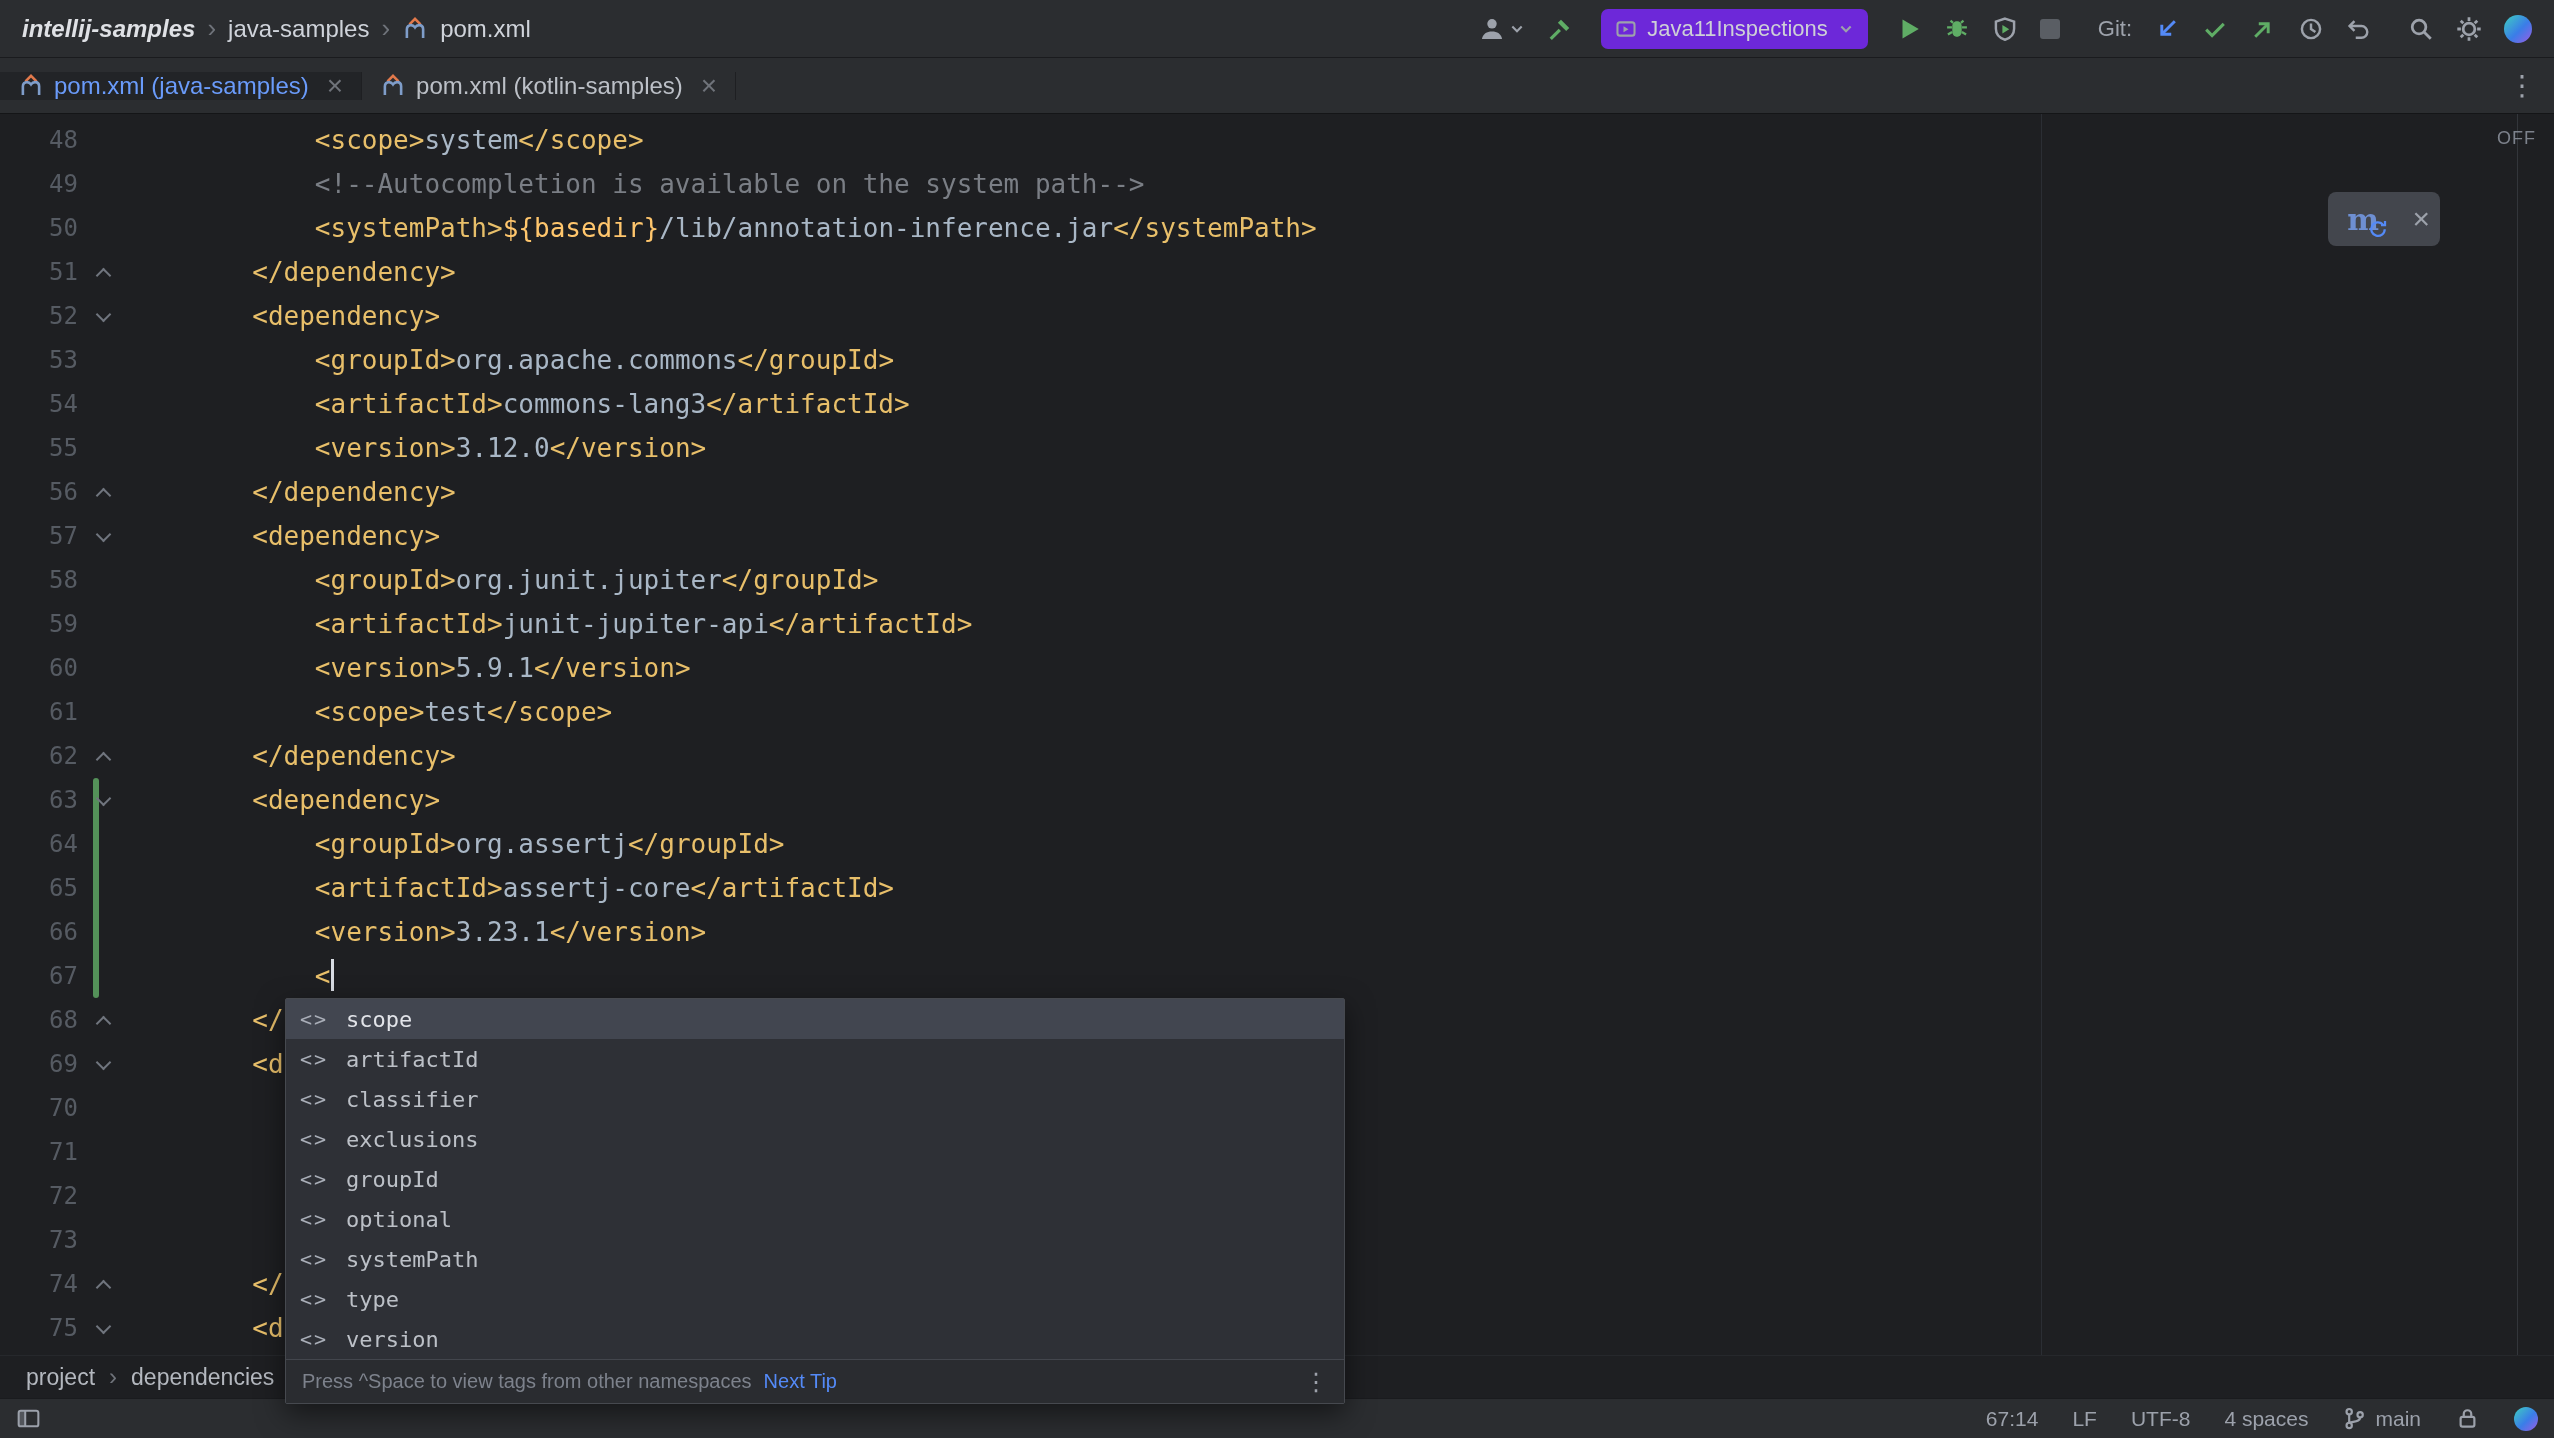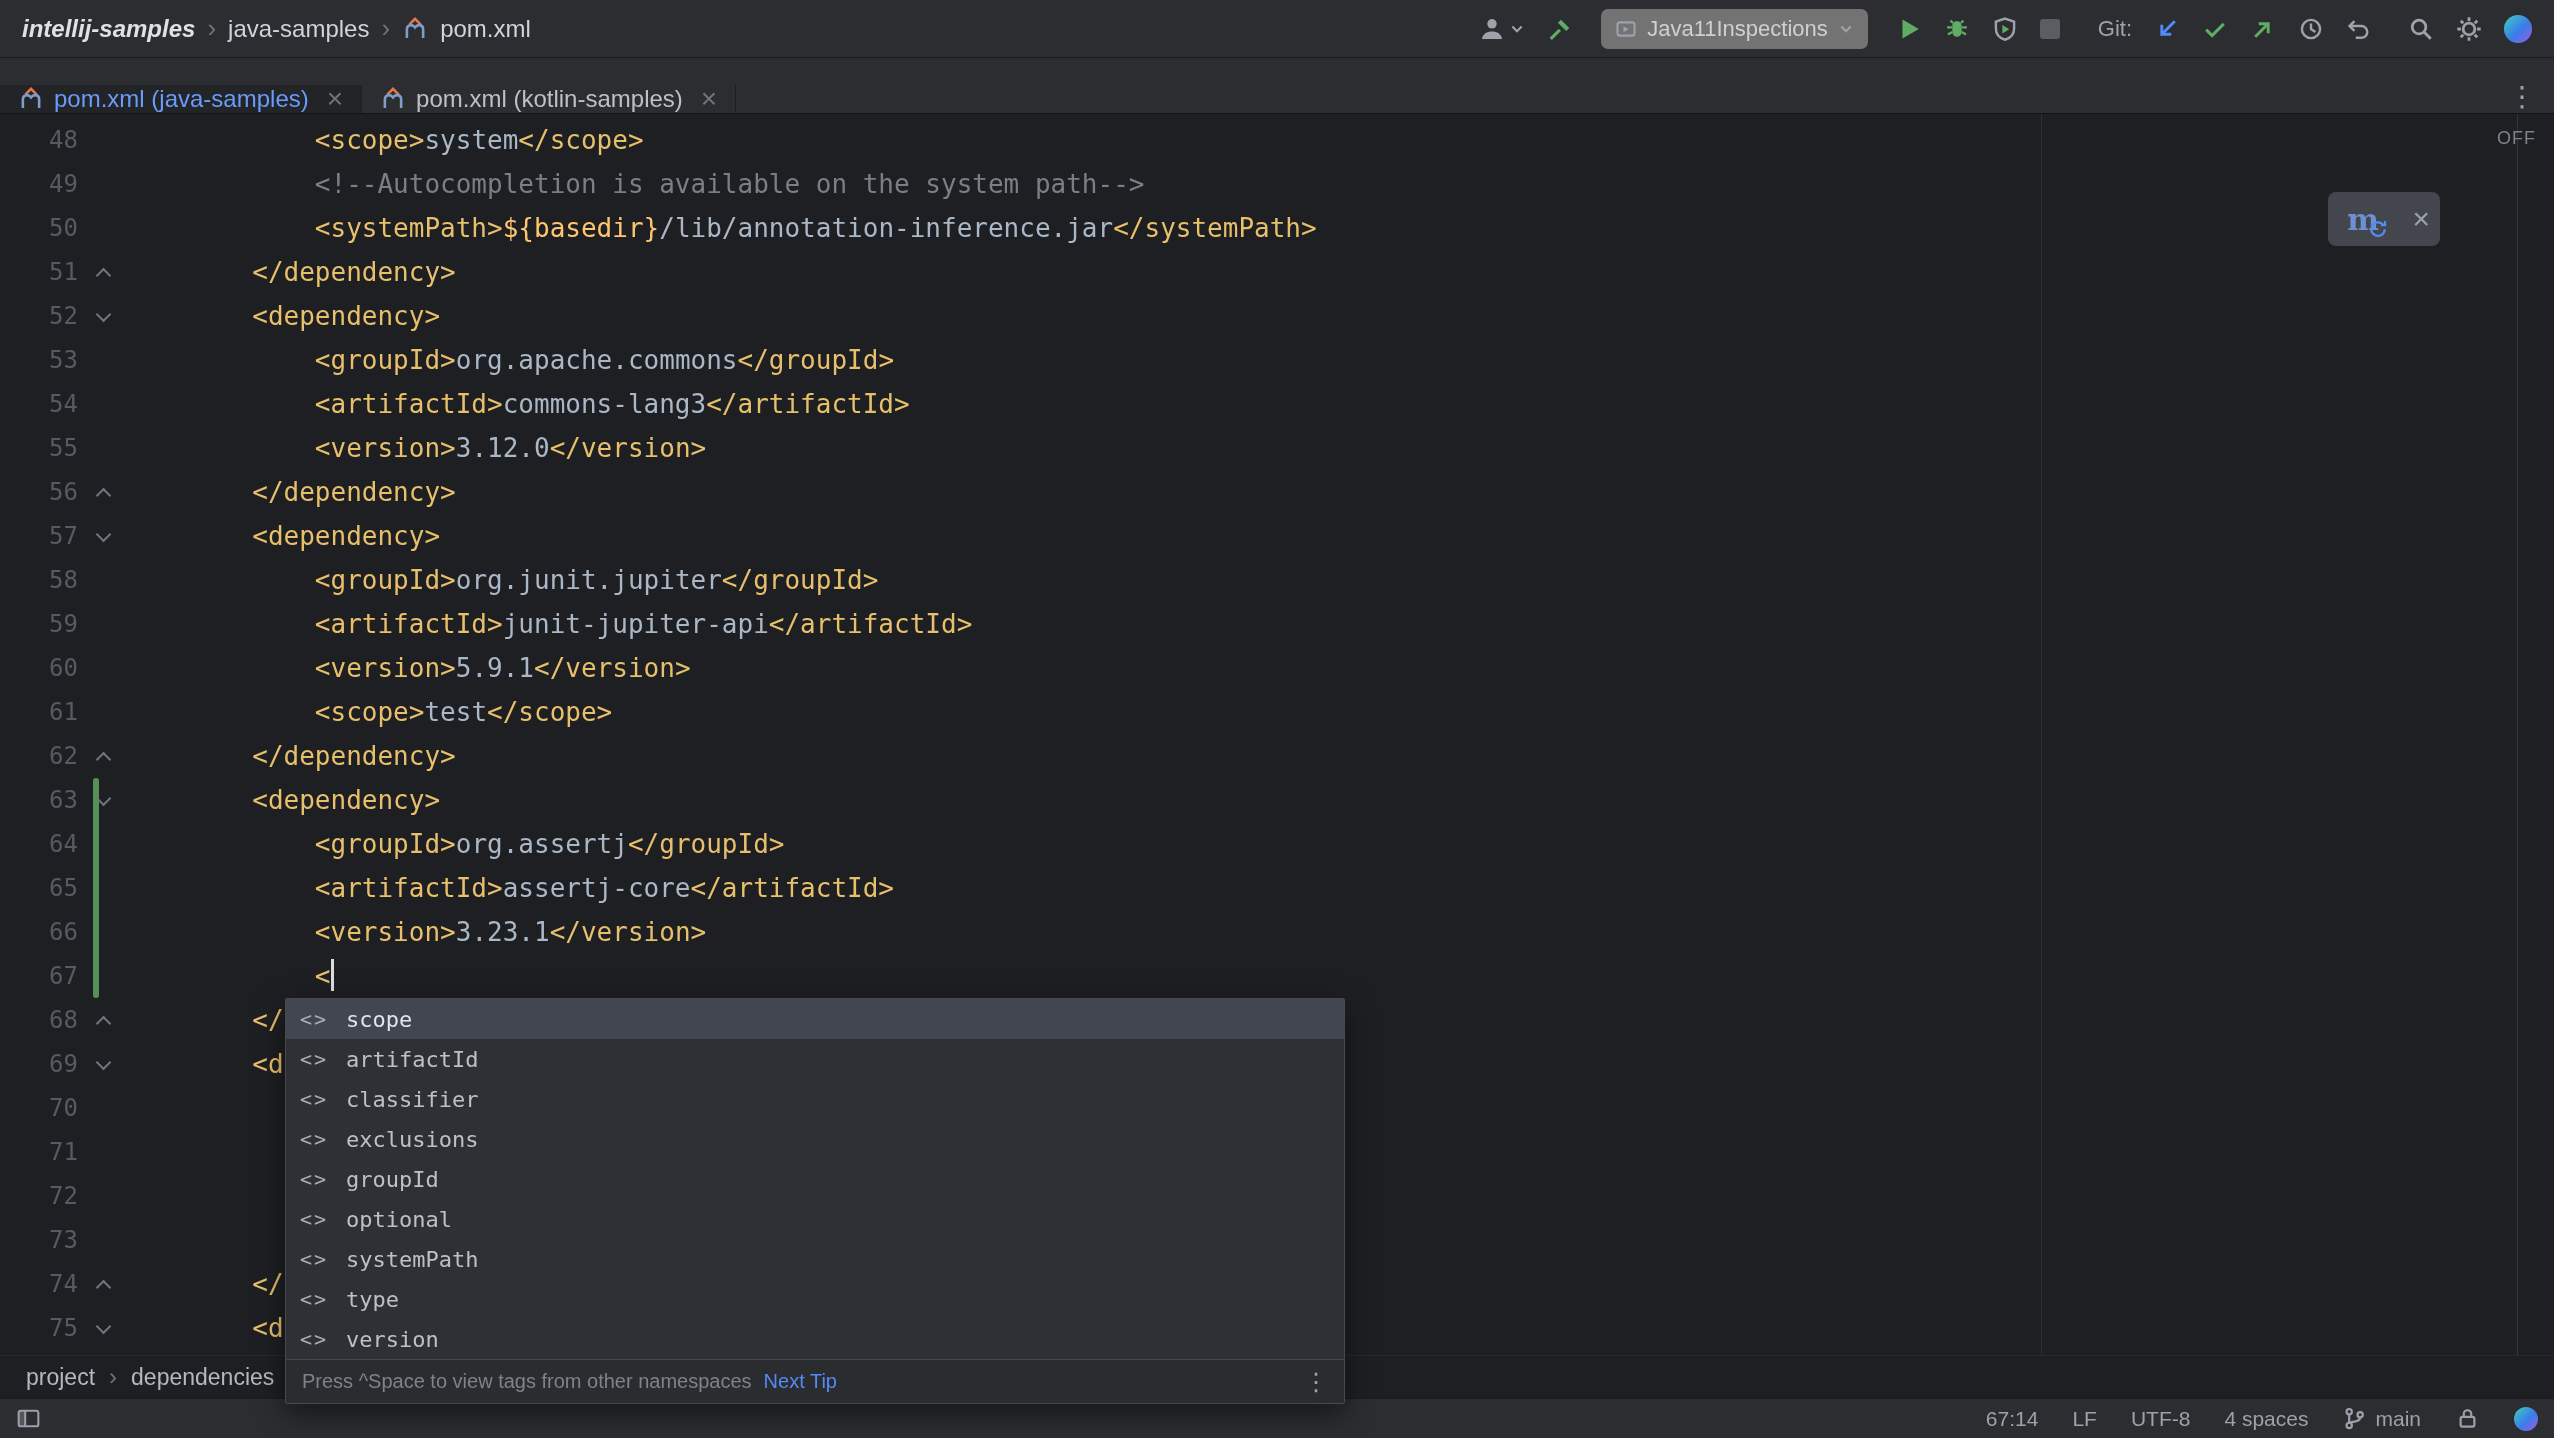--- a/index.html
+++ b/index.html
@@ -13,29 +13,29 @@
               padding:0 22px; flex:0 0 auto; border-bottom:1px solid #1a1b1e; }
   .crumbs { display:flex; align-items:center; gap:12px; font-size:24px; }
   .crumb { color:#cfd3da; }
   .crumb.bold { font-weight:bold; color:#dfe1e5;font-style:italic; }
   .sep { color:#6f737a; font-size:26px; }
   .mico { width:26px; height:26px; }
   .tb-right { margin-left:auto; display:flex; align-items:center; gap:22px; }
   .ic { width:26px; height:26px; display:block; }
   .ic-btn { display:flex; align-items:center; gap:4px; cursor:pointer; }
   .chev { width:16px; height:16px; }
-  .chip { display:flex; align-items:center; gap:10px; background:#737373; border-radius:7px;
+  .chip { display:flex; align-items:center; gap:10px; background:#6d28d9; border-radius:7px;
           height:40px; padding:0 14px; margin:0 6px; font-size:22px; color:#ced0d6; }
   .git-label { color:#9da2ab; font-size:22px; margin-left:16px; }
   .stop-sq { width:20px; height:20px; background:#5a5e64; border-radius:3px; }
   .grad-circle { width:28px; height:28px; border-radius:50%;
                  background:linear-gradient(135deg,#3ecfc0 0%,#3a7de8 55%,#9b5de5 100%); }
 
   
-  .tabbar { height:56px; background:#2b2d30; display:flex; align-items:flex-end;
+  .tabbar { height:56px; background:#2b2d30; display:flex; align-items:center;
             flex:0 0 auto; border-bottom:1px solid #141517; }
   .tab { display:flex; align-items:center; gap:10px; padding:0 18px;
          border-right:1px solid #1e1f22; font-size:24px; color:#bcc0c7; }
   .tab.active { background:#222427; color:#6a9bfa; }
   .tab .close { color:#6f737a; font-size:28px; margin-left:8px; line-height:1; }
   .tab-overflow { margin-left:auto; display:flex; align-items:center; padding:0 18px;
                   color:#9da2ab; font-size:28px; }
 
   
   .workspace { position:relative; flex:1 1 auto; display:flex; overflow:visible; }

